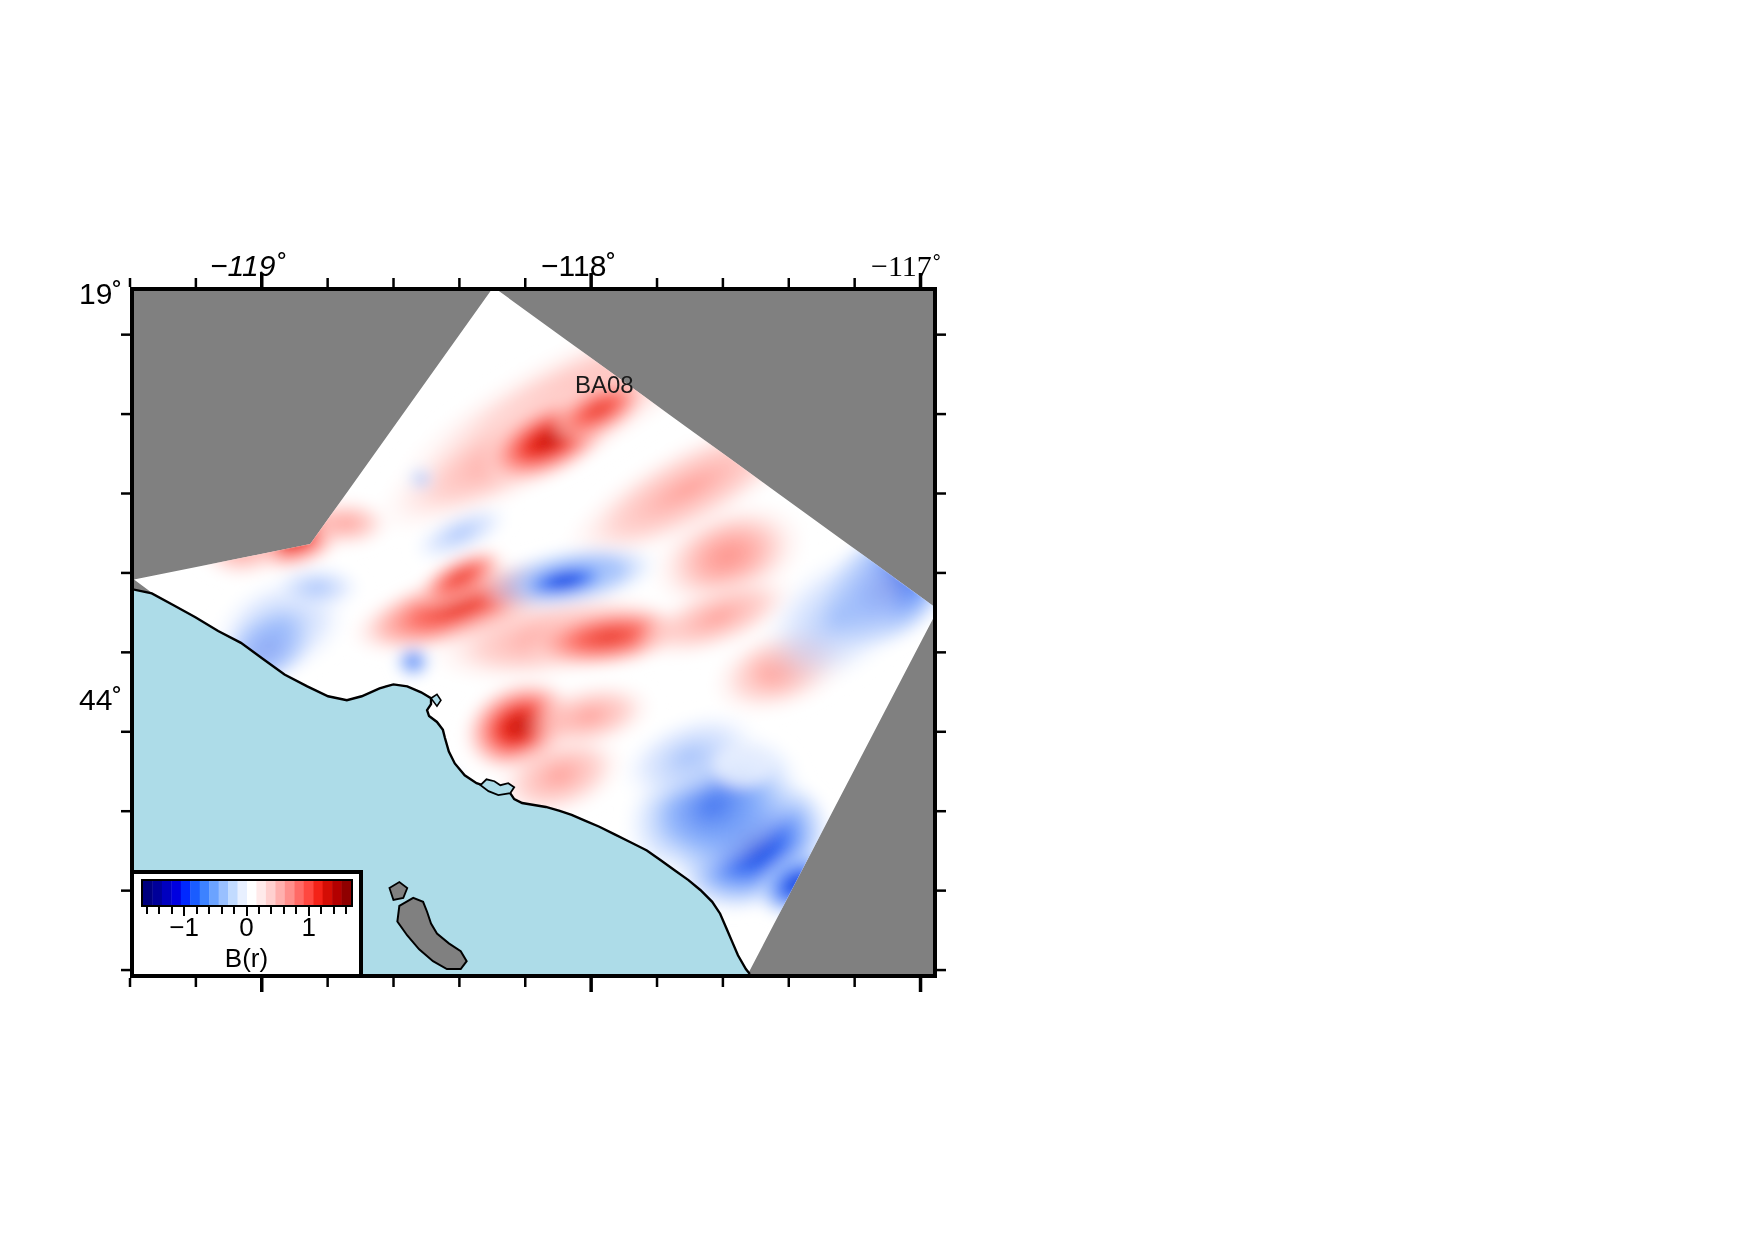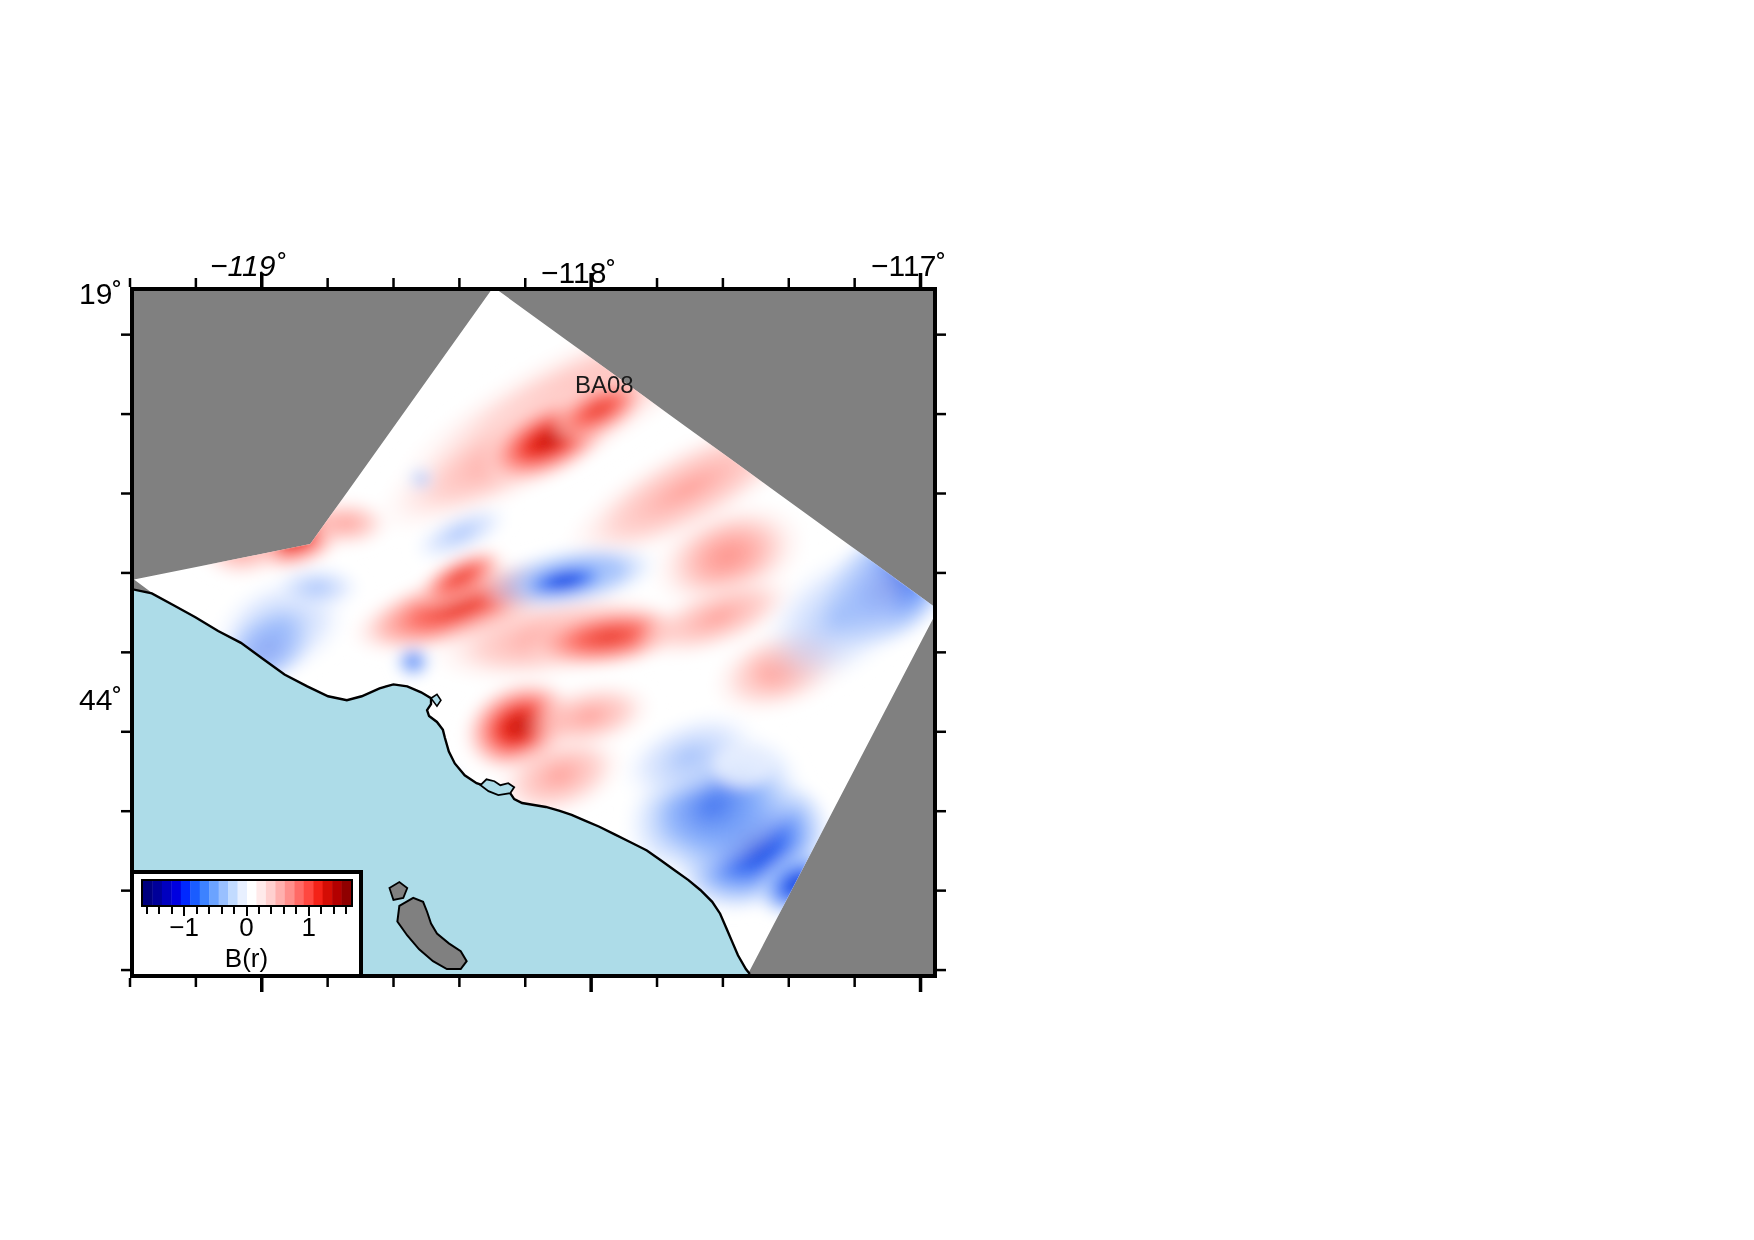--- a/index.html
+++ b/index.html
@@ -11,22 +11,22 @@
   
   #map-frame{position:absolute;left:130px;top:287px;width:807px;height:691px;
              border:4px solid #000;box-sizing:border-box;background:#808080;overflow:hidden;}
   #map-clip{position:absolute;left:0;top:0;width:100%;height:100%;overflow:hidden;}
 
   .svgfill{position:absolute;left:0;top:0;width:100%;height:100%;}
 
   
   .axlabel{position:absolute;font-size:30px;letter-spacing:0px;white-space:nowrap;}
   #lab-lon-119{left:210px;top:249px;font-style:italic;}
-  #lab-lon-118{left:541px;top:249px;margin-top:7px;}
-  #lab-lon-117{left:871px;top:249px;}
+  #lab-lon-118{left:541px;top:249px;}
+  #lab-lon-117{left:871px;top:249px;font-family:Liberation Serif, serif;}
   #lab-lat-35{left:79px;top:277px;}
   #lab-lat-34{left:79px;top:683px;}
 
   
   .tickwrap{position:absolute;}
 
   
   #map-title{position:absolute;left:575px;top:359px;font-size:24px;color:#1a1a1a;margin-top:12px;}
 
   

